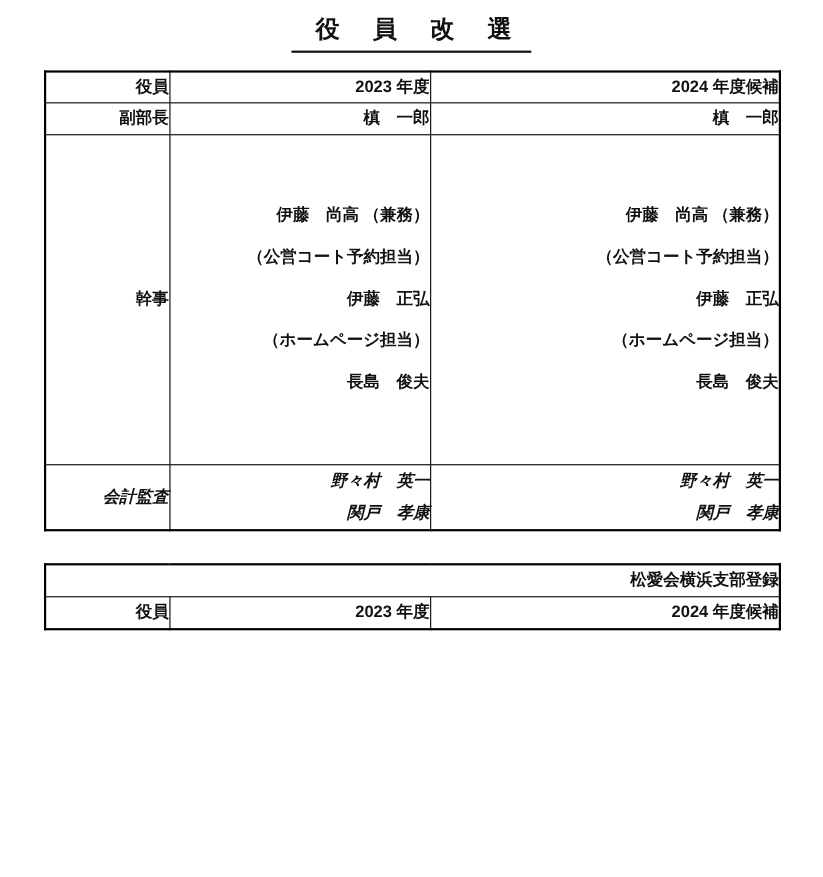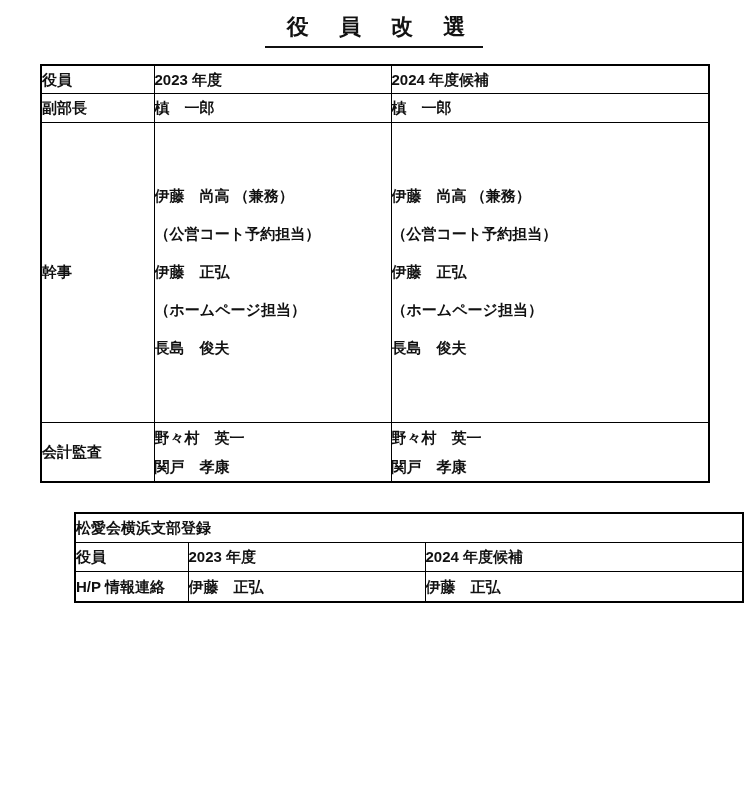--- a/index.html
+++ b/index.html
@@ -36,35 +36,35 @@
     width: 668px;
     border: 2px solid #000000;
   }
   table.doc col.c-role { width: 113px; }
   table.doc col.c-2023 { width: 237px; }
   table.doc col.c-2024 { width: 318px; }
   table.doc th, table.doc td {
     border: 1.5px solid #000000;
     font-size: 15px;
     font-weight: 700;
-    text-align: left;
+    text-align: right;
     vertical-align: middle;
     padding: 0;
     white-space: pre-line;
     line-height: 1.55;
   }
   tr.h-header  { height: 28px; }
   tr.h-single  { height: 28px; }
   tr.h-single2 { height: 29px; }
   tr.h-kanji   { height: 300px; }
   tr.h-kanji td { line-height: 38px; }
   tr.h-kaikei  { height: 89px; }
-  tr.h-kansa   { height: 58px; }
+  tr.h-kansa   { height: 58px; font-style: italic; }
   tr.h-kansa td { line-height: 29px; }
-  table.reg { margin-top: 29px; margin-left: 34px; }
+  table.reg { margin-top: 29px; }
   tr.h-caption { height: 30px; }
   tr.h-reghead { height: 29px; }
   tr.h-regrow  { height: 30px; }
 </style>
 </head>
 <body>
 
 <div class="page">
 
   <div class="title-wrap">
@@ -119,21 +119,16 @@
     </colgroup>
     <tbody>
       <tr class="h-caption">
         <td colspan="3">松愛会横浜支部登録</td>
       </tr>
       <tr class="h-reghead">
         <th>役員</th>
         <th>2023 年度</th>
         <th>2024 年度候補</th>
       </tr>
-      <tr class="h-regrow">
-        <td>H/P 情報連絡</td>
-        <td>伊藤　正弘</td>
-        <td>伊藤　正弘</td>
-      </tr>
     </tbody>
   </table>
 
 </div>
 
 </body></html>

